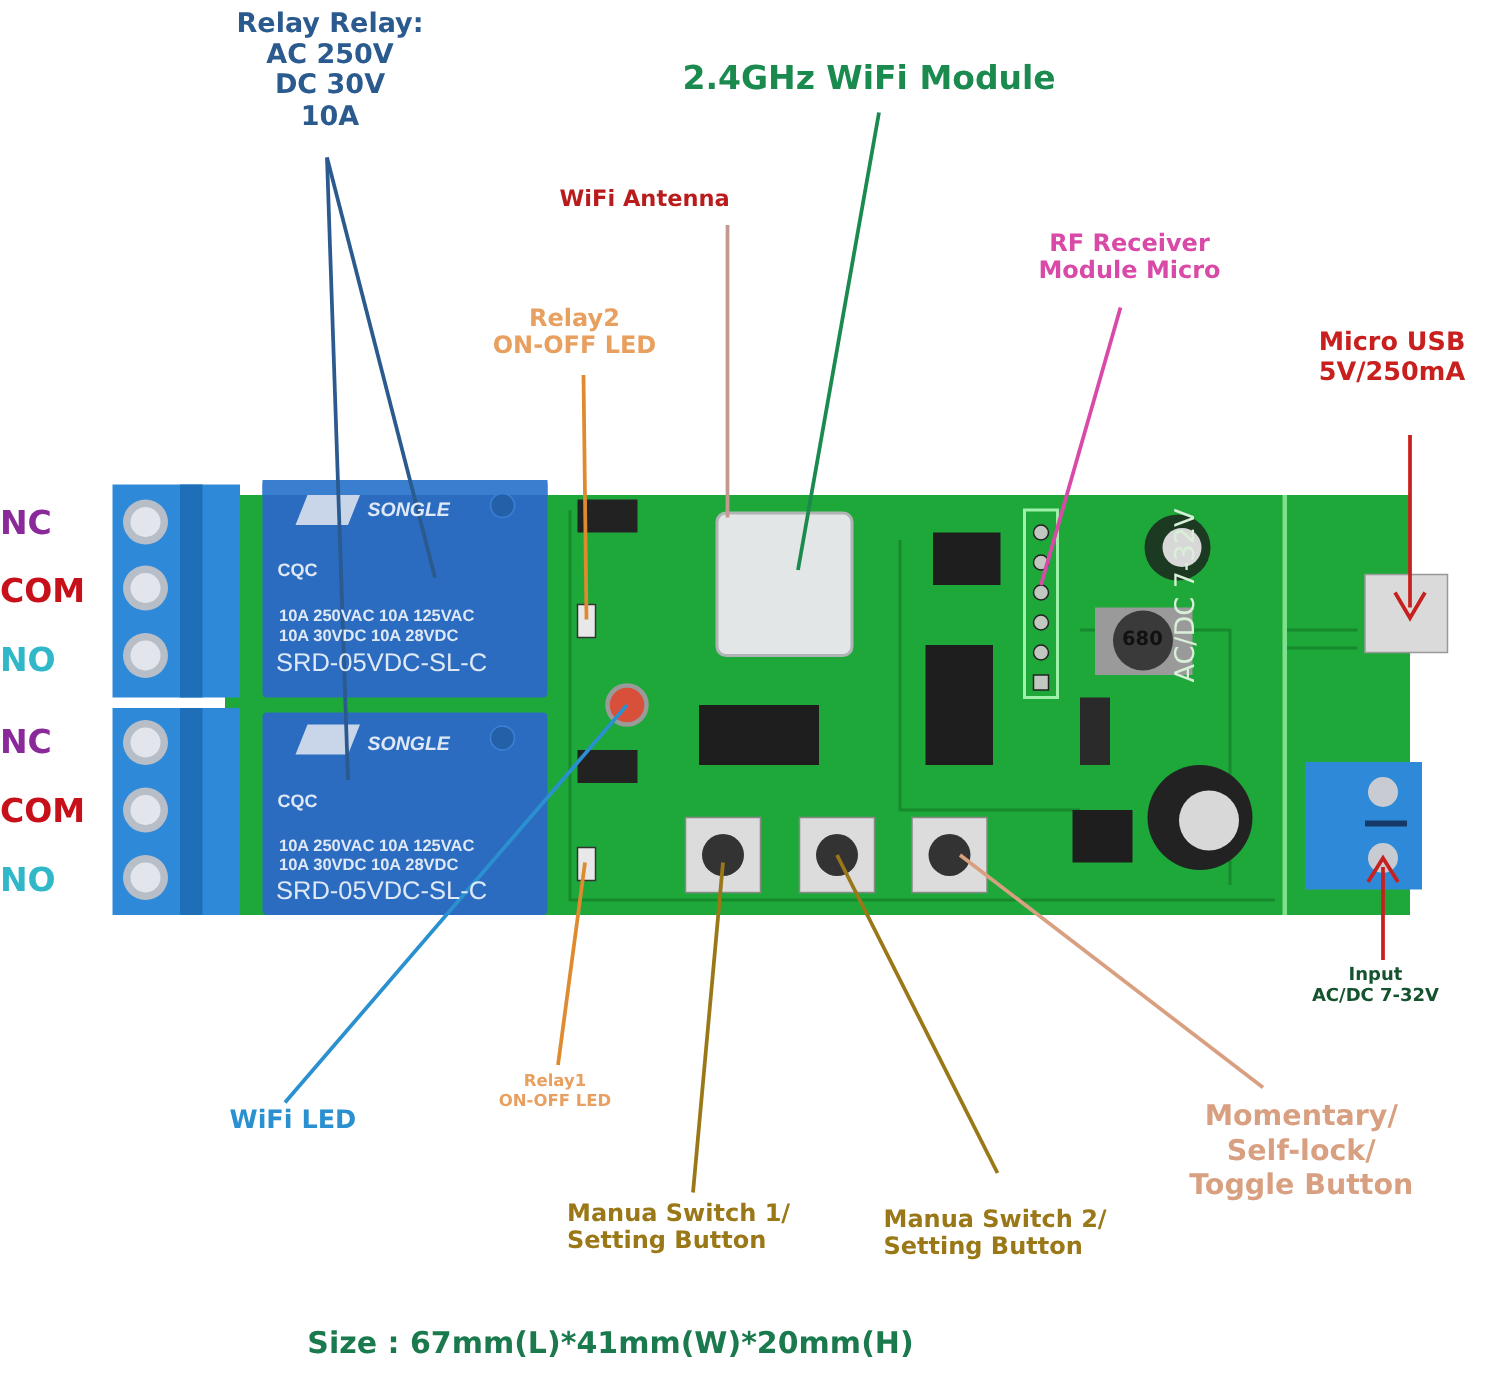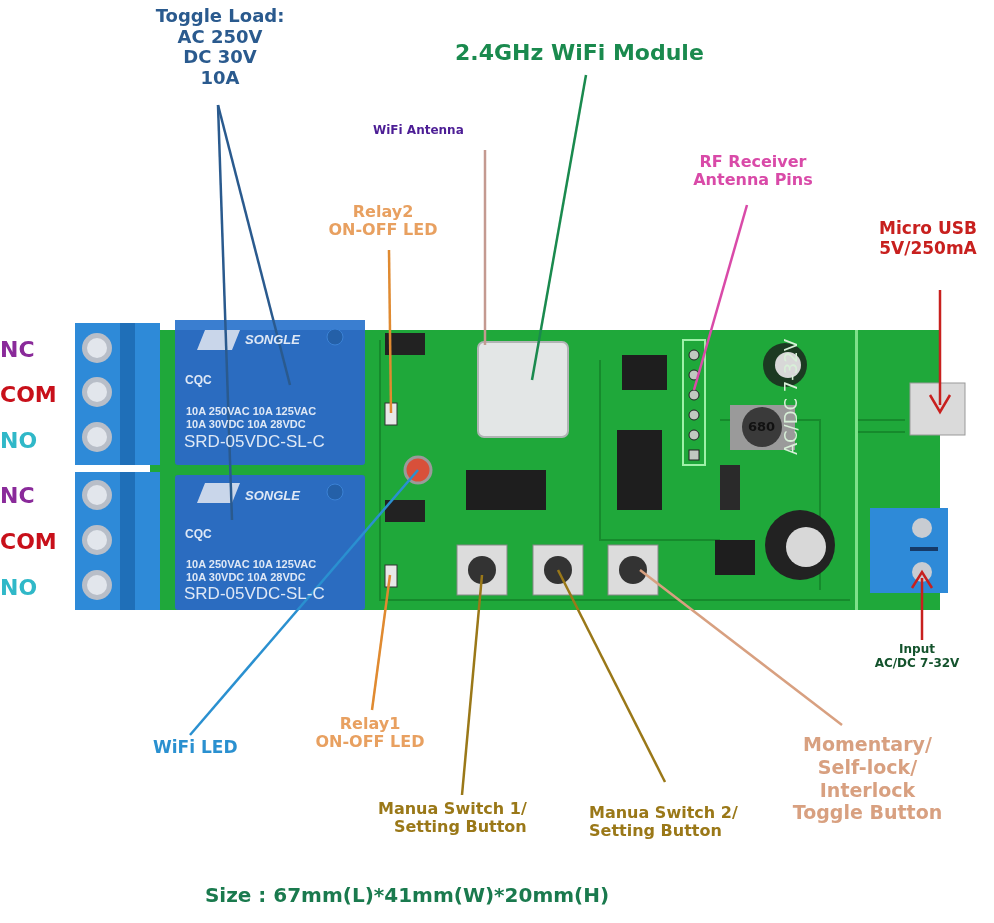--- a/index.html
+++ b/index.html
@@ -147,66 +147,65 @@
 <div style="position:absolute;left:748px;top:419px;color:#111;font-size:13px;font-weight:bold;">680</div>
 
 <div class="term-lbl" style="left:0;top:337px;color:#8a2a9a;">NC</div>
 <div class="term-lbl" style="left:0;top:382px;color:#c8101a;">COM</div>
 <div class="term-lbl" style="left:0;top:428px;color:#30b8c8;">NO</div>
 <div class="term-lbl" style="left:0;top:483px;color:#8a2a9a;">NC</div>
 <div class="term-lbl" style="left:0;top:529px;color:#c8101a;">COM</div>
 <div class="term-lbl" style="left:0;top:575px;color:#30b8c8;">NO</div>
 
 <div class="lbl" style="left:140px;top:6px;width:160px;color:#2a5a8e;font-size:18px;">
-  <div>Toggle Load:</div>
+  <div>Relay Relay:</div>
   <div>AC 250V</div>
   <div>DC 30V</div>
   <div>10A</div>
 </div>
 
 <div class="lbl" style="left:455px;top:40px;color:#1a8a4e;font-size:22px;">2.4GHz WiFi Module</div>
 
-<div class="lbl" style="left:373px;top:124px;color:#4c1d95;font-size:12px;">WiFi Antenna</div>
+<div class="lbl" style="left:373px;top:124px;color:#b91c1c;font-size:15px;">WiFi Antenna</div>
 
 <div class="lbl" style="left:688px;top:153px;width:130px;color:#d94aa8;font-size:16px;">
   <div>RF Receiver</div>
-  <div>Antenna Pins</div>
+  <div>Module Micro</div>
 </div>
 
 <div class="lbl" style="left:313px;top:203px;width:140px;color:#e8a060;font-size:16px;">
   <div>Relay2</div>
   <div>ON-OFF LED</div>
 </div>
 
 <div class="lbl" style="left:862px;top:219px;width:132px;color:#c8201e;font-size:17px;">
   <div>Micro USB</div>
   <div>5V/250mA</div>
 </div>
 
 <div class="lbl" style="left:153px;top:738px;color:#2a90d0;font-size:17px;">WiFi LED</div>
 
-<div class="lbl" style="left:300px;top:715px;width:140px;color:#e8a060;font-size:16px;">
+<div class="lbl" style="left:300px;top:715px;width:140px;color:#e8a060;font-size:11px;">
   <div>Relay1</div>
   <div>ON-OFF LED</div>
 </div>
 
-<div class="lbl" style="left:378px;top:800px;text-align:right;color:#9a7818;font-size:16px;">
+<div class="lbl" style="left:378px;top:800px;text-align:left;color:#9a7818;font-size:16px;">
   <div>Manua Switch 1/</div>
   <div>Setting Button</div>
 </div>
 
 <div class="lbl" style="left:589px;top:804px;text-align:left;color:#9a7818;font-size:16px;">
   <div>Manua Switch 2/</div>
   <div>Setting Button</div>
 </div>
 
 <div class="lbl" style="left:780px;top:733px;width:175px;color:#d8a080;font-size:19px;line-height:1.2;text-align:center;">
   <div>Momentary/</div>
   <div>Self-lock/</div>
-  <div>Interlock</div>
   <div>Toggle Button</div>
 </div>
 
 <div class="lbl" style="left:852px;top:643px;width:130px;color:#14532d;font-size:12px;">
   <div>Input</div>
   <div>AC/DC 7-32V</div>
 </div>
 
 <div class="lbl" style="left:0;width:814px;top:884px;color:#1a7a4e;font-size:20px;">Size : 67mm(L)*41mm(W)*20mm(H)</div>
 

